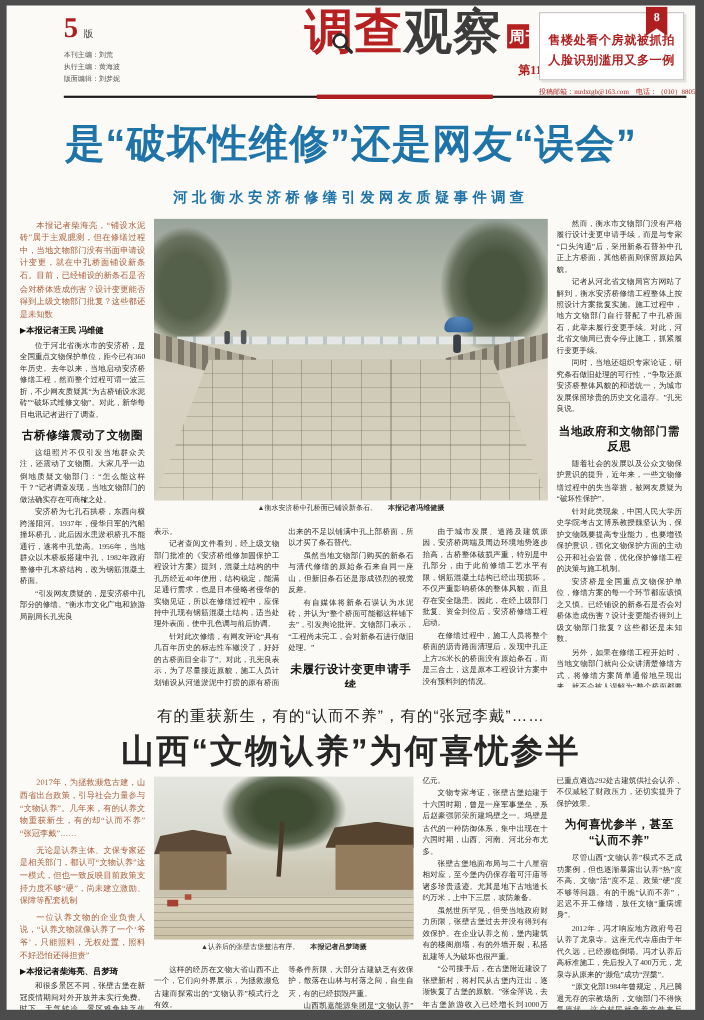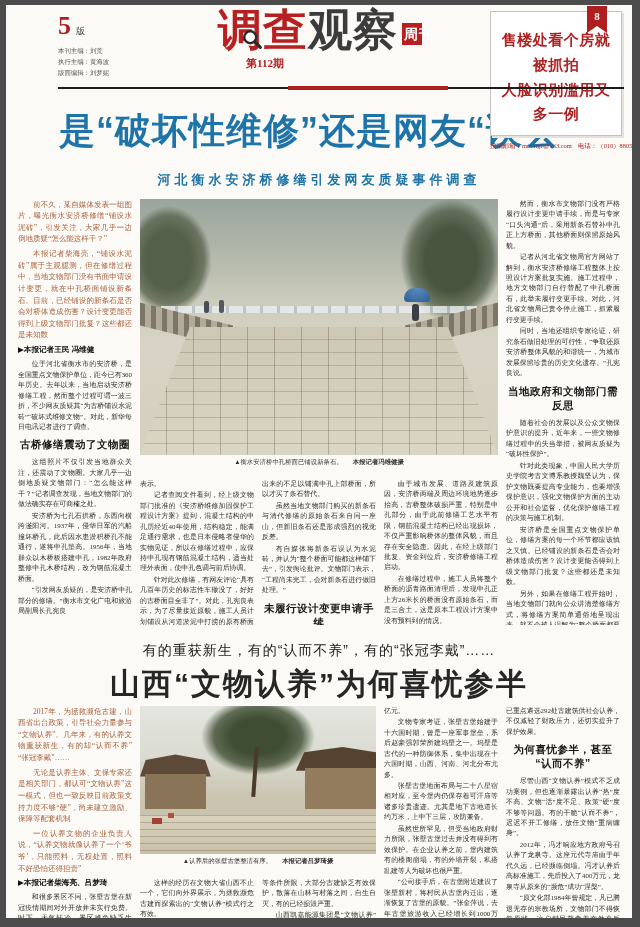--- a/index.html
+++ b/index.html
@@ -10,35 +10,35 @@
   .sheet{position:absolute;left:6px;top:5px;width:626px;height:913px;background:#fbfaf6;overflow:hidden;}
   .content{padding:0 12px;}
 
   
   .hdr{position:relative;height:84px;padding-top:8px;margin-left:44px;}
   .hdr-left{position:absolute;left:8px;top:8px;width:170px;}
   .pageno{font-size:26px;font-weight:bold;color:#b01f1f;line-height:1;}
   .pageno-label{font-size:9px;color:#444;margin-left:5px;}
   .edition{font-size:10.5px;font-weight:bold;color:#b01f1f;margin-top:6px;letter-spacing:.5px;}
   .staff{margin-top:6px;font-size:6.4px;color:#555;line-height:1.75;}
-  .mast{position:absolute;left:168px;top:2px;width:230px;text-align:left;}
+  .mast{position:absolute;left:201px;top:2px;width:230px;text-align:right;}
   .mast-row{display:inline-block;position:relative;white-space:nowrap;
     font-family:"Liberation Sans","DejaVu Sans",sans-serif;font-weight:900;
     font-size:44px;line-height:1.05;letter-spacing:1px;}
   .mast-red{color:#b72020;position:relative;}
   .mast-dark{color:#3c3c3c;}
   .mag{position:absolute;left:24px;top:24px;width:22px;height:22px;}
   .mast-badge{display:inline-block;vertical-align:6px;margin-left:4px;background:#b72020;color:#fff;
     font-size:14px;font-weight:bold;width:16px;line-height:1.15;padding:3px 2px;word-break:break-all;
     font-family:"Liberation Sans","DejaVu Sans",sans-serif;}
   .mast-issue{font-size:11px;font-weight:bold;color:#b01f1f;margin-top:3px;transform:translateX(28px);}
   .hdr-right{position:absolute;right:10px;top:6px;width:132px;}
   .promo{position:relative;border:1px solid #c4c4c4;box-shadow:2px 2px 0 #e4e2dd;background:#fff;
     padding:16px 4px 8px 4px;text-align:center;}
-  .promo-line{font-size:15px;font-weight:bold;color:#b02222;line-height:1.65;letter-spacing:.5px;}
+  .promo-line{font-size:11px;font-weight:bold;color:#b02222;line-height:1.65;letter-spacing:.5px;}
   .ribbon{position:absolute;top:-6px;right:14px;width:20px;height:27px;background:#b01f1f;color:#fff;
     font-size:11px;font-weight:bold;text-align:center;line-height:20px;
     clip-path:polygon(0 0,100% 0,100% 100%,50% 74%,0 100%);}
   .contact{margin-top:6px;font-size:6.4px;color:#b02222;text-align:right;white-space:nowrap;}
   .hdr-rule{position:absolute;left:8px;right:8px;top:82px;height:2px;background:#1c1c1c;}
   .hdr-rule .red-seg{position:absolute;left:230px;width:160px;top:-1px;height:4px;background:#b01f1f;}
 
   
   .h1-wrap{margin-top:14px;text-align:center;}
   .h1{font-family:"Liberation Sans","DejaVu Sans",sans-serif;font-weight:900;color:#1e74a8;
@@ -167,21 +167,20 @@
       </div>
   </div>
 
   <div class="h1-wrap content">
     <div class="h1">是“破坏性维修”还是网友“误会”</div>
     <div class="deck">河北衡水安济桥修缮引发网友质疑事件调查</div>
   </div>
 
   <div class="a1-grid content">
     <div class="col a1-c1">
-        <div class="lede">前不久，某自媒体发表一组图片，曝光衡水安济桥修缮“铺设水泥砖”，引发关注，大家几乎一边倒地质疑“怎么能这样干？”</div>
         <div class="lede">本报记者柴海亮，“铺设水泥砖”属于主观臆测，但在修缮过程中，当地文物部门没有书面申请设计变更，就在中孔桥面铺设新条石。目前，已经铺设的新条石是否会对桥体造成伤害？设计变更能否得到上级文物部门批复？这些都还是未知数</div>
         <div class="byline">▶本报记者王民 冯维健</div>
         <div class="bp">位于河北省衡水市的安济桥，是全国重点文物保护单位，距今已有360年历史。去年以来，当地启动安济桥修缮工程，然而整个过程可谓一波三折，不少网友质疑其“为古桥铺设水泥砖”“破坏式维修文物”。对此，新华每日电讯记者进行了调查。</div>
         <div class="colsub">古桥修缮震动了文物圈</div>
         <div class="bp">这组照片不仅引发当地群众关注，还震动了文物圈。大家几乎一边倒地质疑文物部门：“怎么能这样干？”记者调查发现，当地文物部门的做法确实存在可商榷之处。</div>
         <div class="bp">安济桥为七孔石拱桥，东西向横跨滏阳河。1937年，侵华日军的汽船撞坏桥孔，此后因水患淤积桥孔不能通行，遂将中孔垫高。1956年，当地群众以木桥板搭建中孔，1982年政府整修中孔木桥结构，改为钢筋混凝土桥面。</div>
         <div class="bp">“引发网友质疑的，是安济桥中孔部分的修缮。”衡水市文化广电和旅游局副局长孔宪良</div>
       </div>
 
     <figure class="photo-fig a1-photo" style="margin:0">

